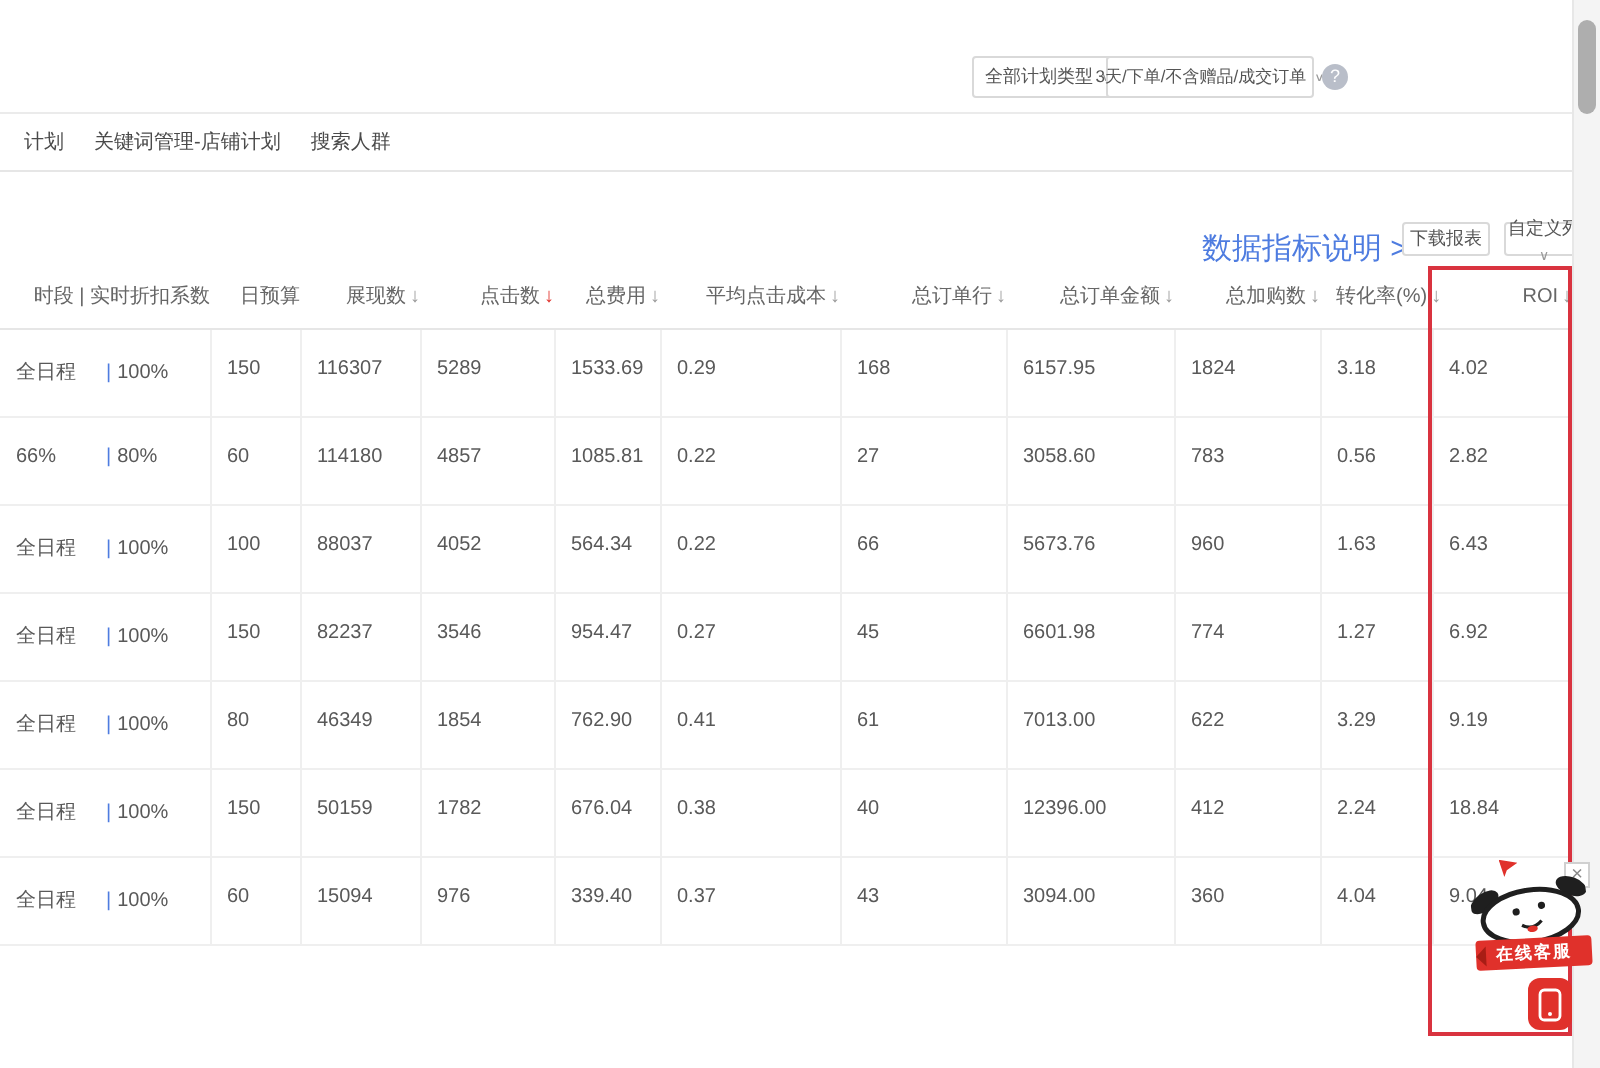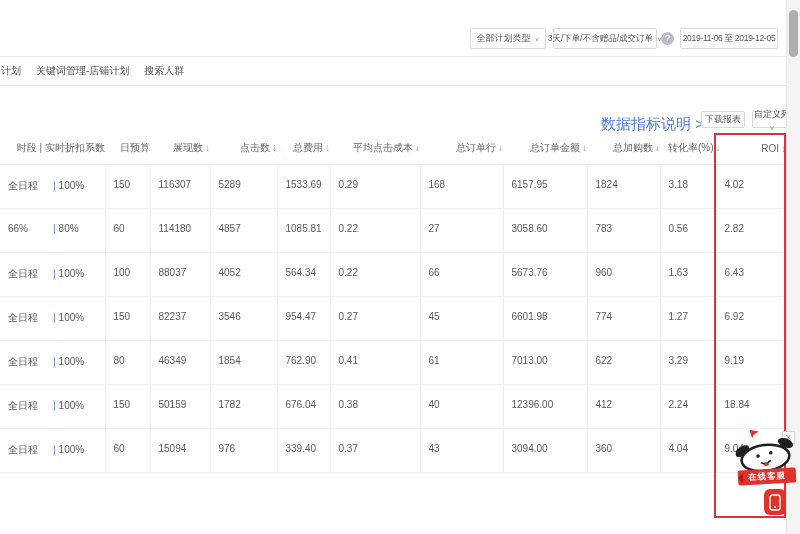--- a/index.html
+++ b/index.html
@@ -5,29 +5,29 @@
   * { margin:0; padding:0; box-sizing:border-box; }
   body { background:#fff; font-family:"Liberation Sans","DejaVu Sans",sans-serif; }
   .screen { position:relative; width:800px; height:534px; background:#fff; overflow:hidden; }
 
   
   .topbar { position:absolute; left:0; top:0; width:786px; height:57px; background:#fff; border-bottom:1px solid #ebebeb; }
   .ctl { position:absolute; top:28px; height:21px; border:1px solid #d9d9d9; border-radius:2px; background:#fff;
          color:#555; font-size:9px; display:flex; align-items:center; justify-content:center; gap:4px;
          white-space:nowrap; padding:0 5px; cursor:pointer; }
   .ctl .caret { color:#999; font-size:7px; transform:scaleY(.8); }
-  .sel-plan { left:470px; width:76px; }
+  .sel-plan { left:486px; width:76px; }
   .sel-metric { left:553px; width:104px; font-size:8.5px; }
   .help-ic { position:absolute; left:661px; top:32px; width:13px; height:13px; border-radius:50%; background:#b9bec9;
              color:#fff; font-size:9px; line-height:13px; text-align:center; cursor:pointer; }
   .datebox { left:680px; width:98px; font-size:8.5px; letter-spacing:-0.3px; }
 
   
   .tabs { position:absolute; left:0; top:57px; width:786px; height:29px; border-bottom:1px solid #e6e6e6;
-          display:flex; align-items:center; gap:15px; padding-left:1px; background:#fff; }
+          display:flex; align-items:center; gap:15px; padding-left:12px; background:#fff; }
   .tab { font-size:10px; color:#4a4a4a; cursor:pointer; white-space:nowrap; }
 
   
   .searchbox { position:absolute; left:577px; top:91px; width:196px; height:18px; border:1px solid #ddd; border-radius:2px; background:#fff; }
   .searchbox input { position:absolute; left:6px; top:0; width:170px; height:16px; border:none; outline:none; font-size:9px; color:#555; background:transparent; }
   .searchbox input::placeholder { color:#bfbfbf; }
   .search-ic { position:absolute; right:5px; top:3px; }
 
   .metrics-link { position:absolute; left:601px; top:115px; font-size:15px; color:#4e7ce0; cursor:pointer; white-space:nowrap; }
   .btn { position:absolute; top:111px; height:17px; border:1px solid #d9d9d9; border-radius:2px; background:#fff;
@@ -78,23 +78,20 @@
   <div class="topbar">
     <div class="ctl sel-plan">
       <span>全部计划类型</span>
       <span class="caret">∨</span>
     </div>
     <div class="ctl sel-metric">
       <span>3天/下单/不含赠品/成交订单</span>
       <span class="caret">∨</span>
     </div>
     <div class="help-ic">?</div>
-    <div class="ctl datebox">
-      <span>2019-11-06 至 2019-12-05</span>
-    </div>
   </div>
 
   <div class="tabs">
     <div class="tab">计划</div>
     <div class="tab">关键词管理-店铺计划</div>
     <div class="tab">搜索人群</div>
   </div>
 
 
   <a class="metrics-link">数据指标说明 &gt;</a>

